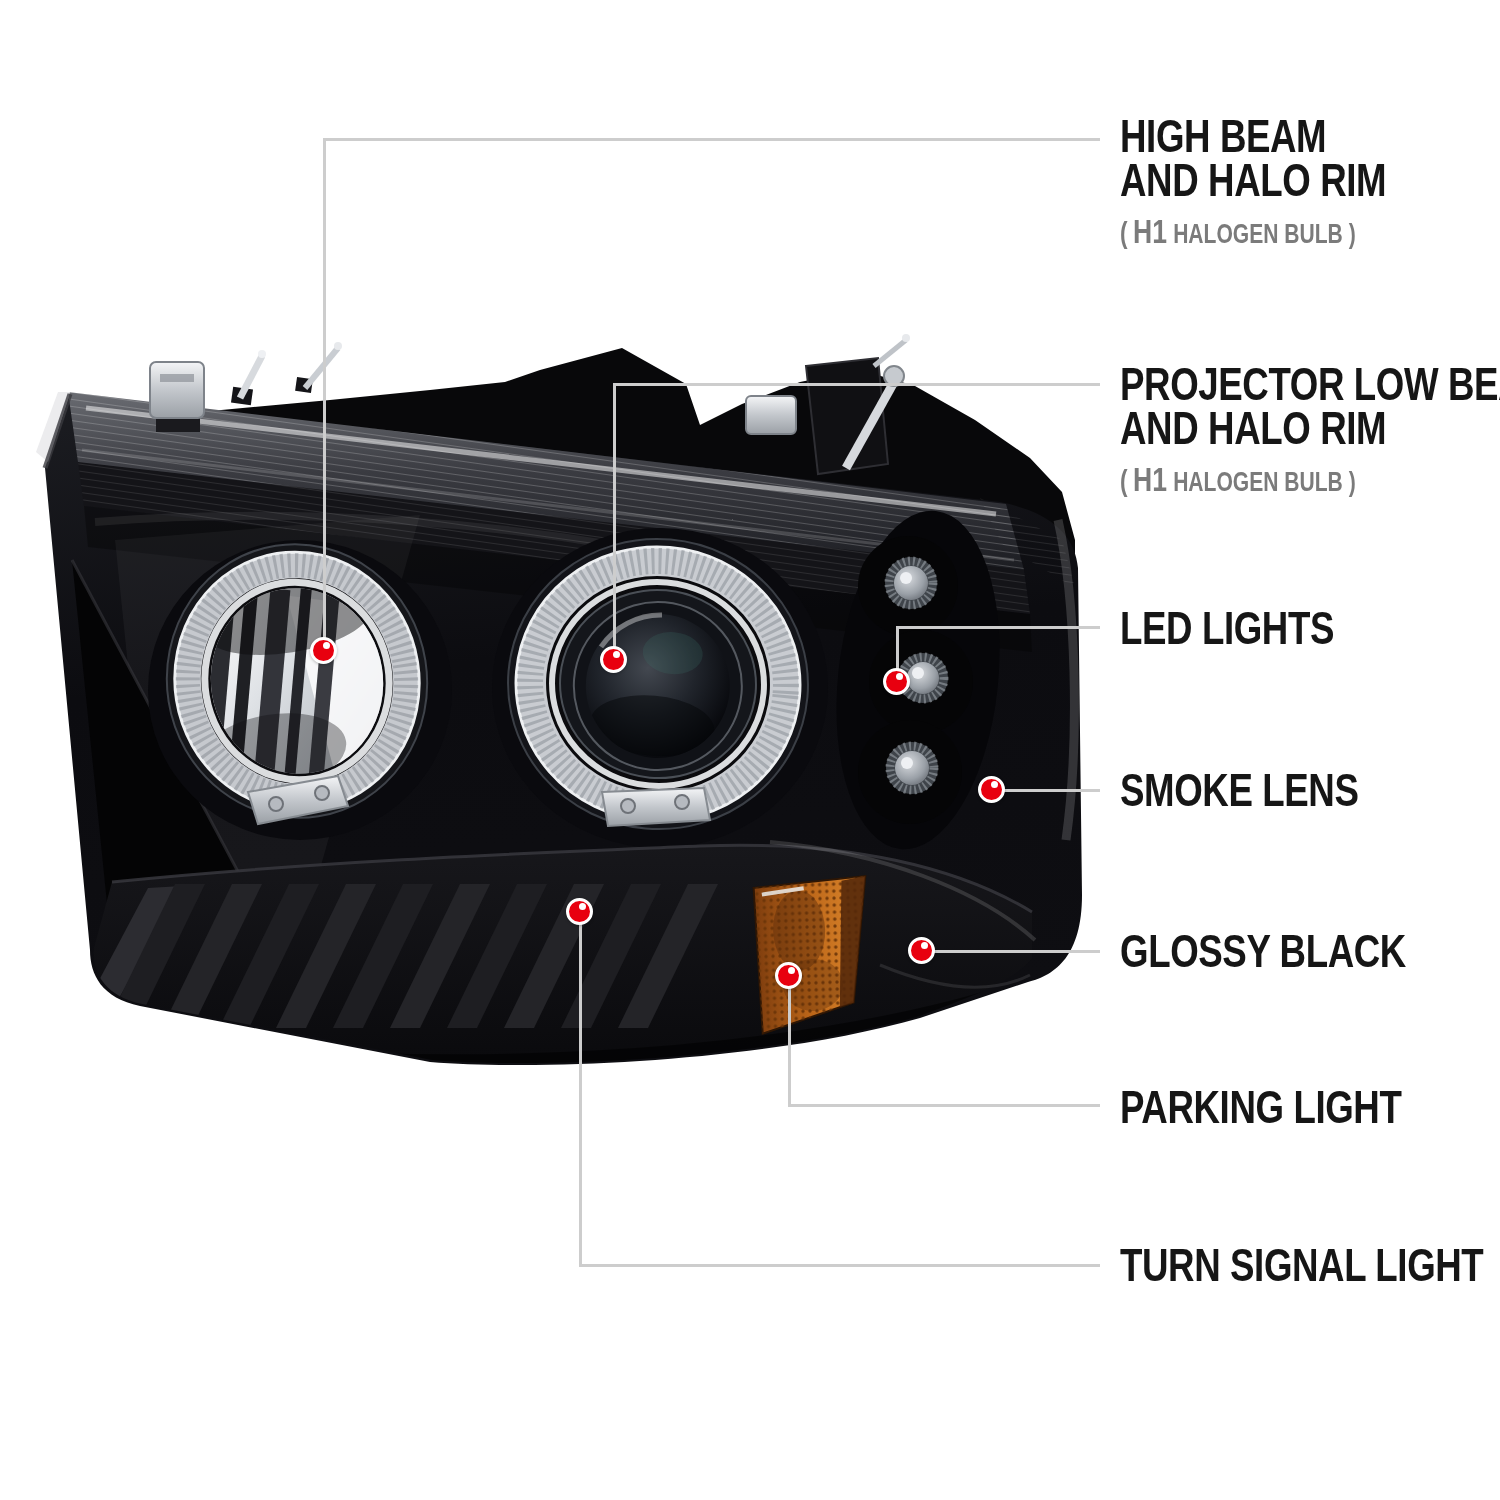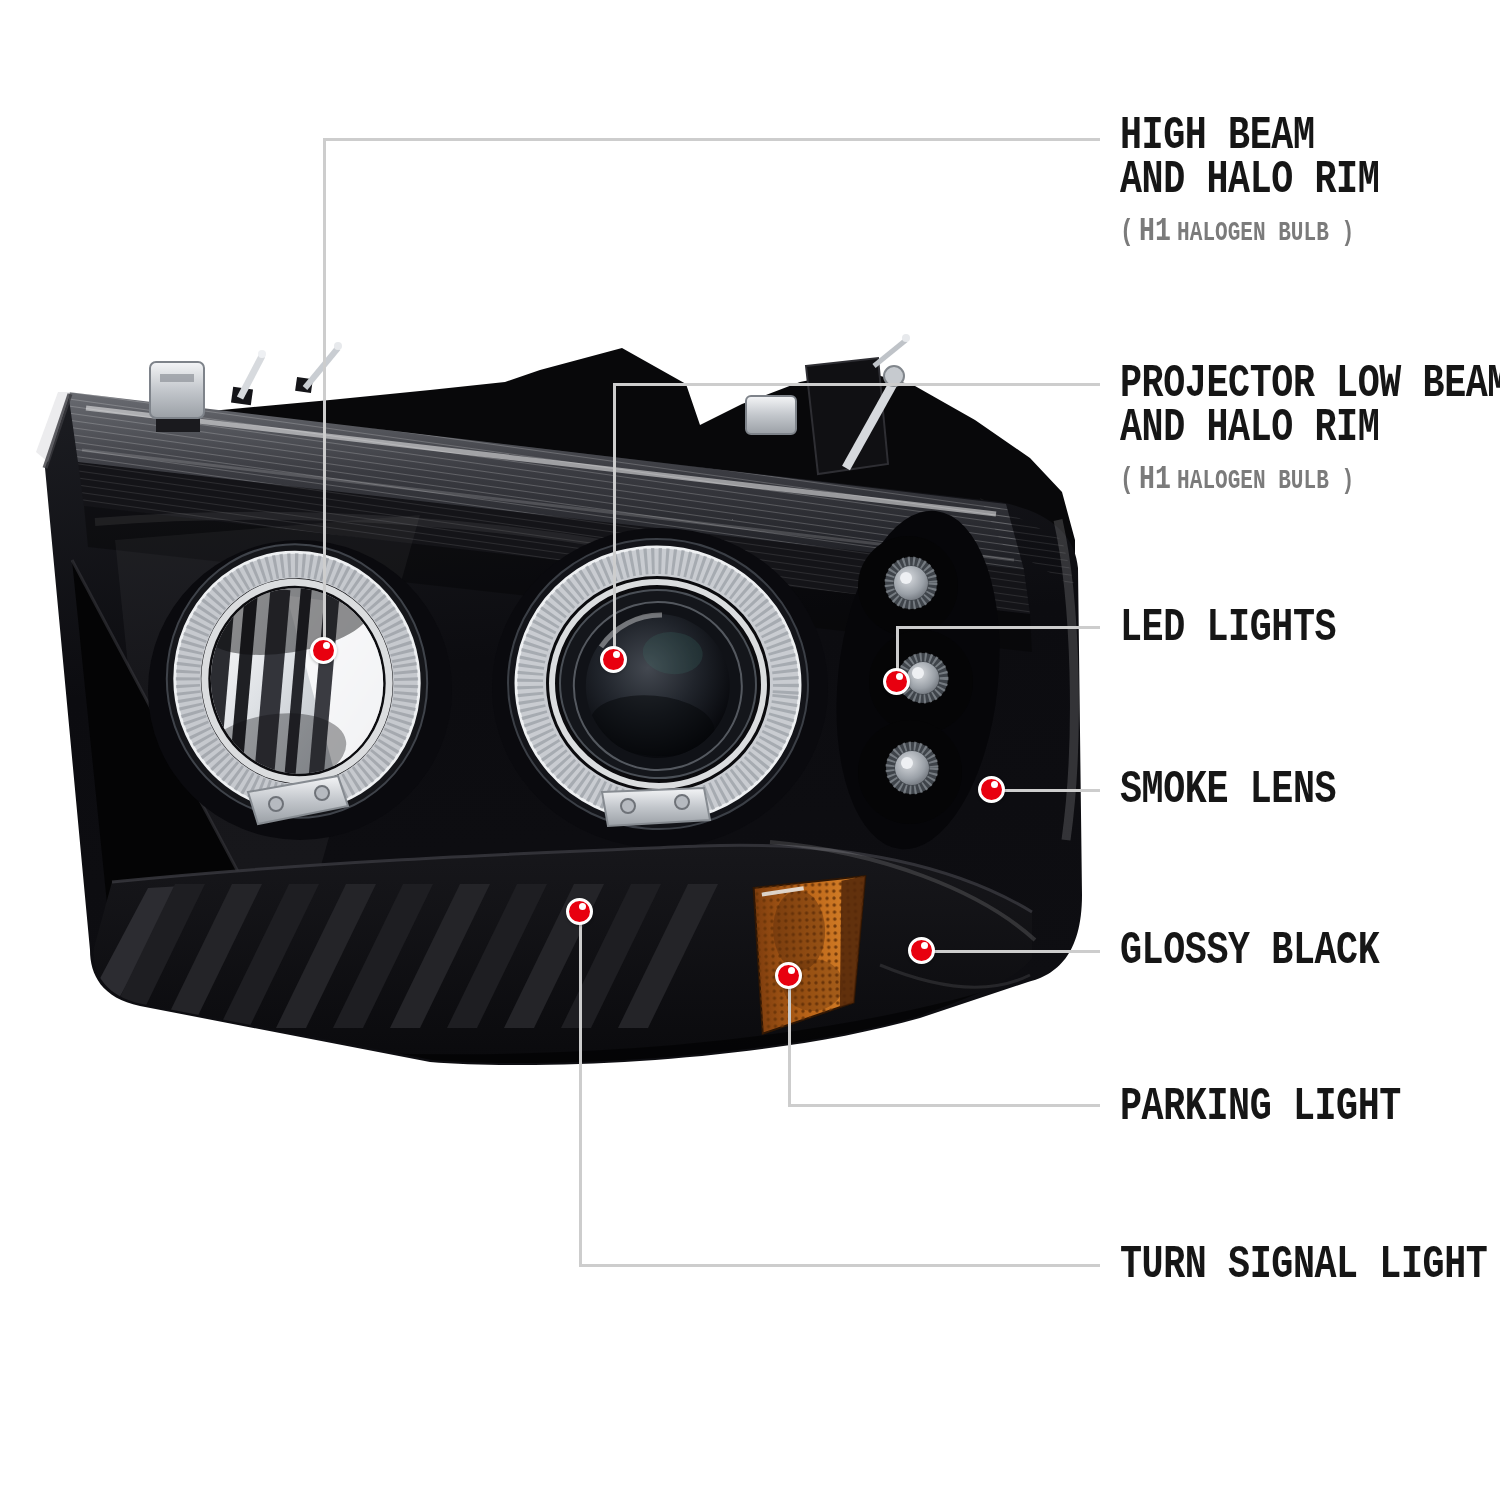--- a/index.html
+++ b/index.html
@@ -1,17 +1,17 @@
 <!DOCTYPE html>
 <html><head>
 <meta charset="utf-8">
 <style>
   html,body{margin:0;padding:0;background:#ffffff;}
   #stage{position:relative;width:1500px;height:1500px;background:#ffffff;overflow:hidden;
-         font-family:Liberation Mono, monospace;}
+         font-family:Liberation Sans, sans-serif;}
   #art{position:absolute;left:0;top:0;z-index:0;}
   .leader{position:absolute;background:#cdcdcd;z-index:2;}
   .marker{position:absolute;width:21px;height:21px;background:#e8000f;border:3px solid #ffffff;
           border-radius:50%;z-index:3;box-shadow:0 1px 3px rgba(0,0,0,.25);}
   .marker::after{content:"";position:absolute;width:7px;height:7px;background:#ffffff;
           border-radius:50%;top:2px;left:10px;}
   .lbl{position:absolute;left:1120px;z-index:2;transform:scaleX(0.78);transform-origin:left top;
        white-space:nowrap;color:#161616;}
   .lbl-line{font-size:47px;line-height:44px;font-weight:700;letter-spacing:-0.5px;}
   .lbl-sub{margin-top:12px;font-size:27px;line-height:34px;font-weight:700;color:#7b7b7b;

